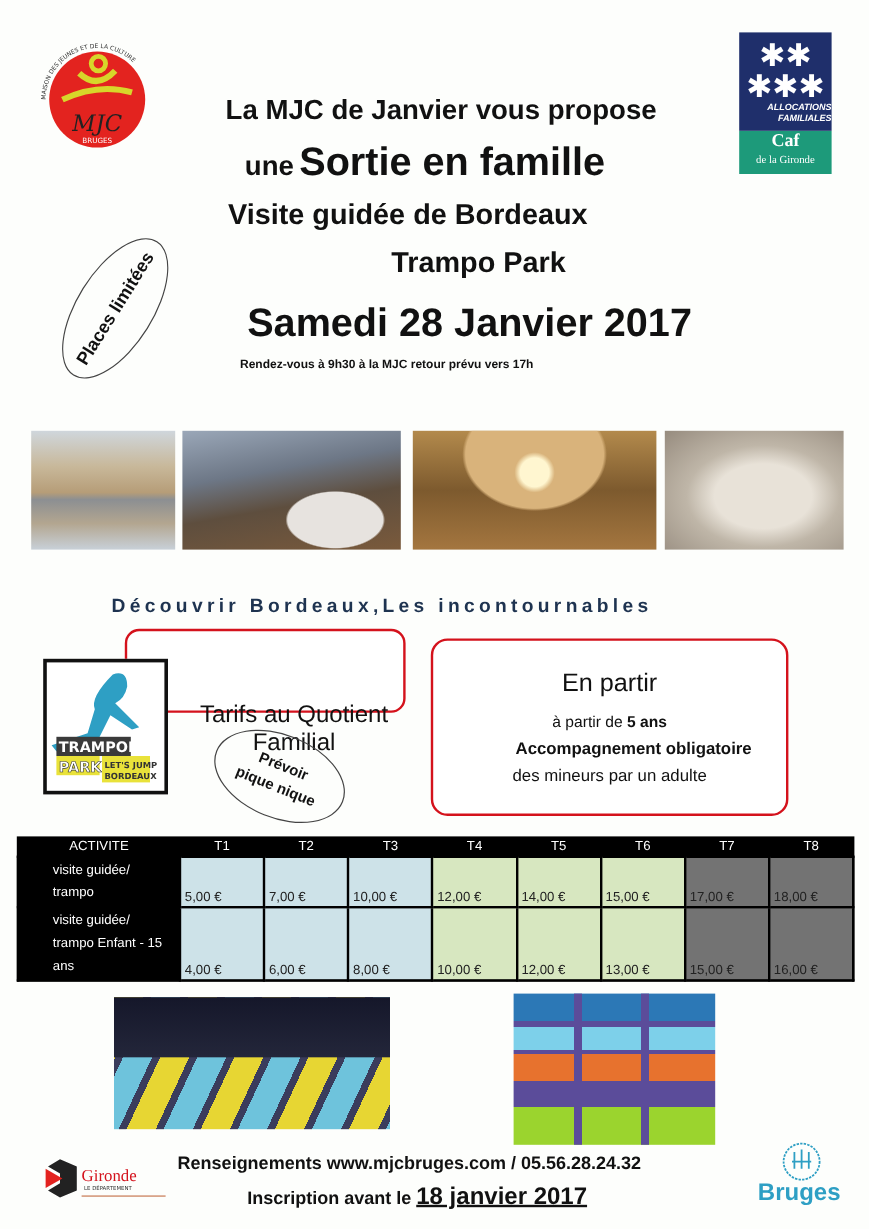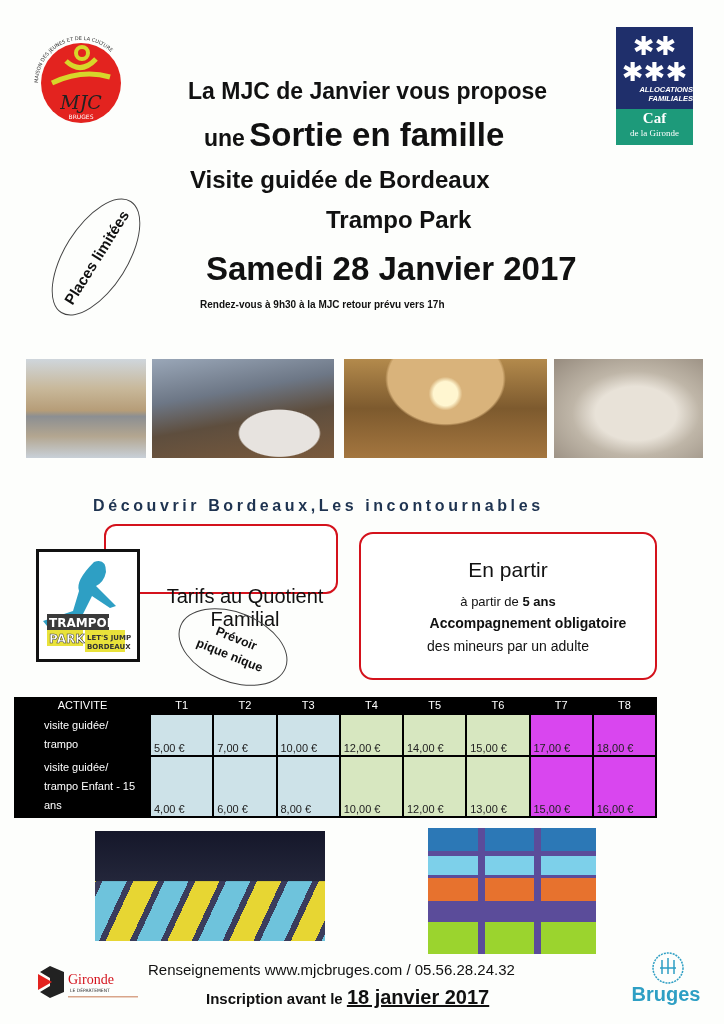--- a/index.html
+++ b/index.html
@@ -38,40 +38,40 @@
 
   .pique-oval { left:176px; top:612px; width:112px; height:68px; border:1px solid #444; border-radius:50%; transform:rotate(22deg); display:flex; align-items:center; justify-content:center; text-align:center; }
   .pique-oval span { font-size:12.5px; font-weight:bold; line-height:18px; }
 
   .famille-box { left:359px; top:532px; width:294px; height:144px; border:2px solid #d4121c; border-radius:14px; background:#fff; }
   .famille-title { left:359px; top:558px; width:298px; font-size:21px; text-align:center; }
   .famille-l2 { left:359px; top:594px; width:298px; font-size:13px; text-align:center; }
   .famille-l3 { left:359px; top:615px; width:338px; font-size:14px; font-weight:bold; text-align:center; }
   .famille-l4 { left:359px; top:638px; width:298px; font-size:14px; font-weight:normal; text-align:center; }
 
-  table.tarifs { position:absolute; left:14px; top:697px; width:643px; border-collapse:collapse; background:#000; table-layout:fixed; font-size:11px; }
+  table.tarifs { position:absolute; left:14px; top:697px; width:698px; border-collapse:collapse; background:#000; table-layout:fixed; font-size:11px; }
   table.tarifs th { color:#fff; font-weight:normal; height:16px; padding:0; text-align:center; font-size:11px; }
   table.tarifs td { border:2px solid #000; padding:0 3px 1px 3px; vertical-align:bottom; color:#222; font-size:11px; }
   table.tarifs td.label { color:#fff; background:#000; vertical-align:top; line-height:19px; padding-top:1px;padding-left:28px; }
   td.blue { background:#cde2e8; }
   td.green { background:#d7e7c0; }
-  td.beige { background:#d946ef; }
+  td.beige { background:#737373; }
   col.c0 { width:135px; }
 
   .tp-photo1 { left:95px; top:831px; width:230px; height:110px; background:
       linear-gradient(180deg,#15172a 0%,#23263a 45%,transparent 46%),
       repeating-linear-gradient(115deg,#e7d633 0 22px,#3a3c5c 22px 28px,#6ec3dc 28px 50px,#3a3c5c 50px 56px);
   }
   .tp-photo2 { left:428px; top:828px; width:168px; height:126px; background:
       linear-gradient(90deg,transparent 0 30%,#5b4c9a 30% 34%,transparent 34% 63%,#5b4c9a 63% 67%,transparent 67%),
       linear-gradient(180deg,#2c78b6 0 18%,#5b4c9a 18% 22%,#7dd0ea 22% 37%,#5b4c9a 37% 40%,#e7722e 40% 58%,#5b4c9a 58% 75%,#9bd42e 75% 100%);
   }
 
   .gironde { left:36px; top:962px; width:105px; height:40px; }
-  .rens { left:148px; top:961px; font-size:15px; font-weight:normal; white-space:nowrap; }
+  .rens { left:148px; top:961px; font-size:15px; font-weight:bold; white-space:nowrap; }
   .inscr { left:206px; top:986px; font-size:15px; font-weight:bold; white-space:nowrap; }
   .inscr .date { font-size:20px; text-decoration:underline; }
   .bruges-logo { left:644px; top:950px; width:60px; height:60px; }
   .bruges-text { left:627px; top:983px; width:78px; text-align:center; font-size:20px; font-weight:bold; color:#2e9fc4; }
 </style>
 </head>
 <body>
 
 <div class="abs mjc-logo">
   <svg width="106" height="106" viewBox="0 0 106 106">

